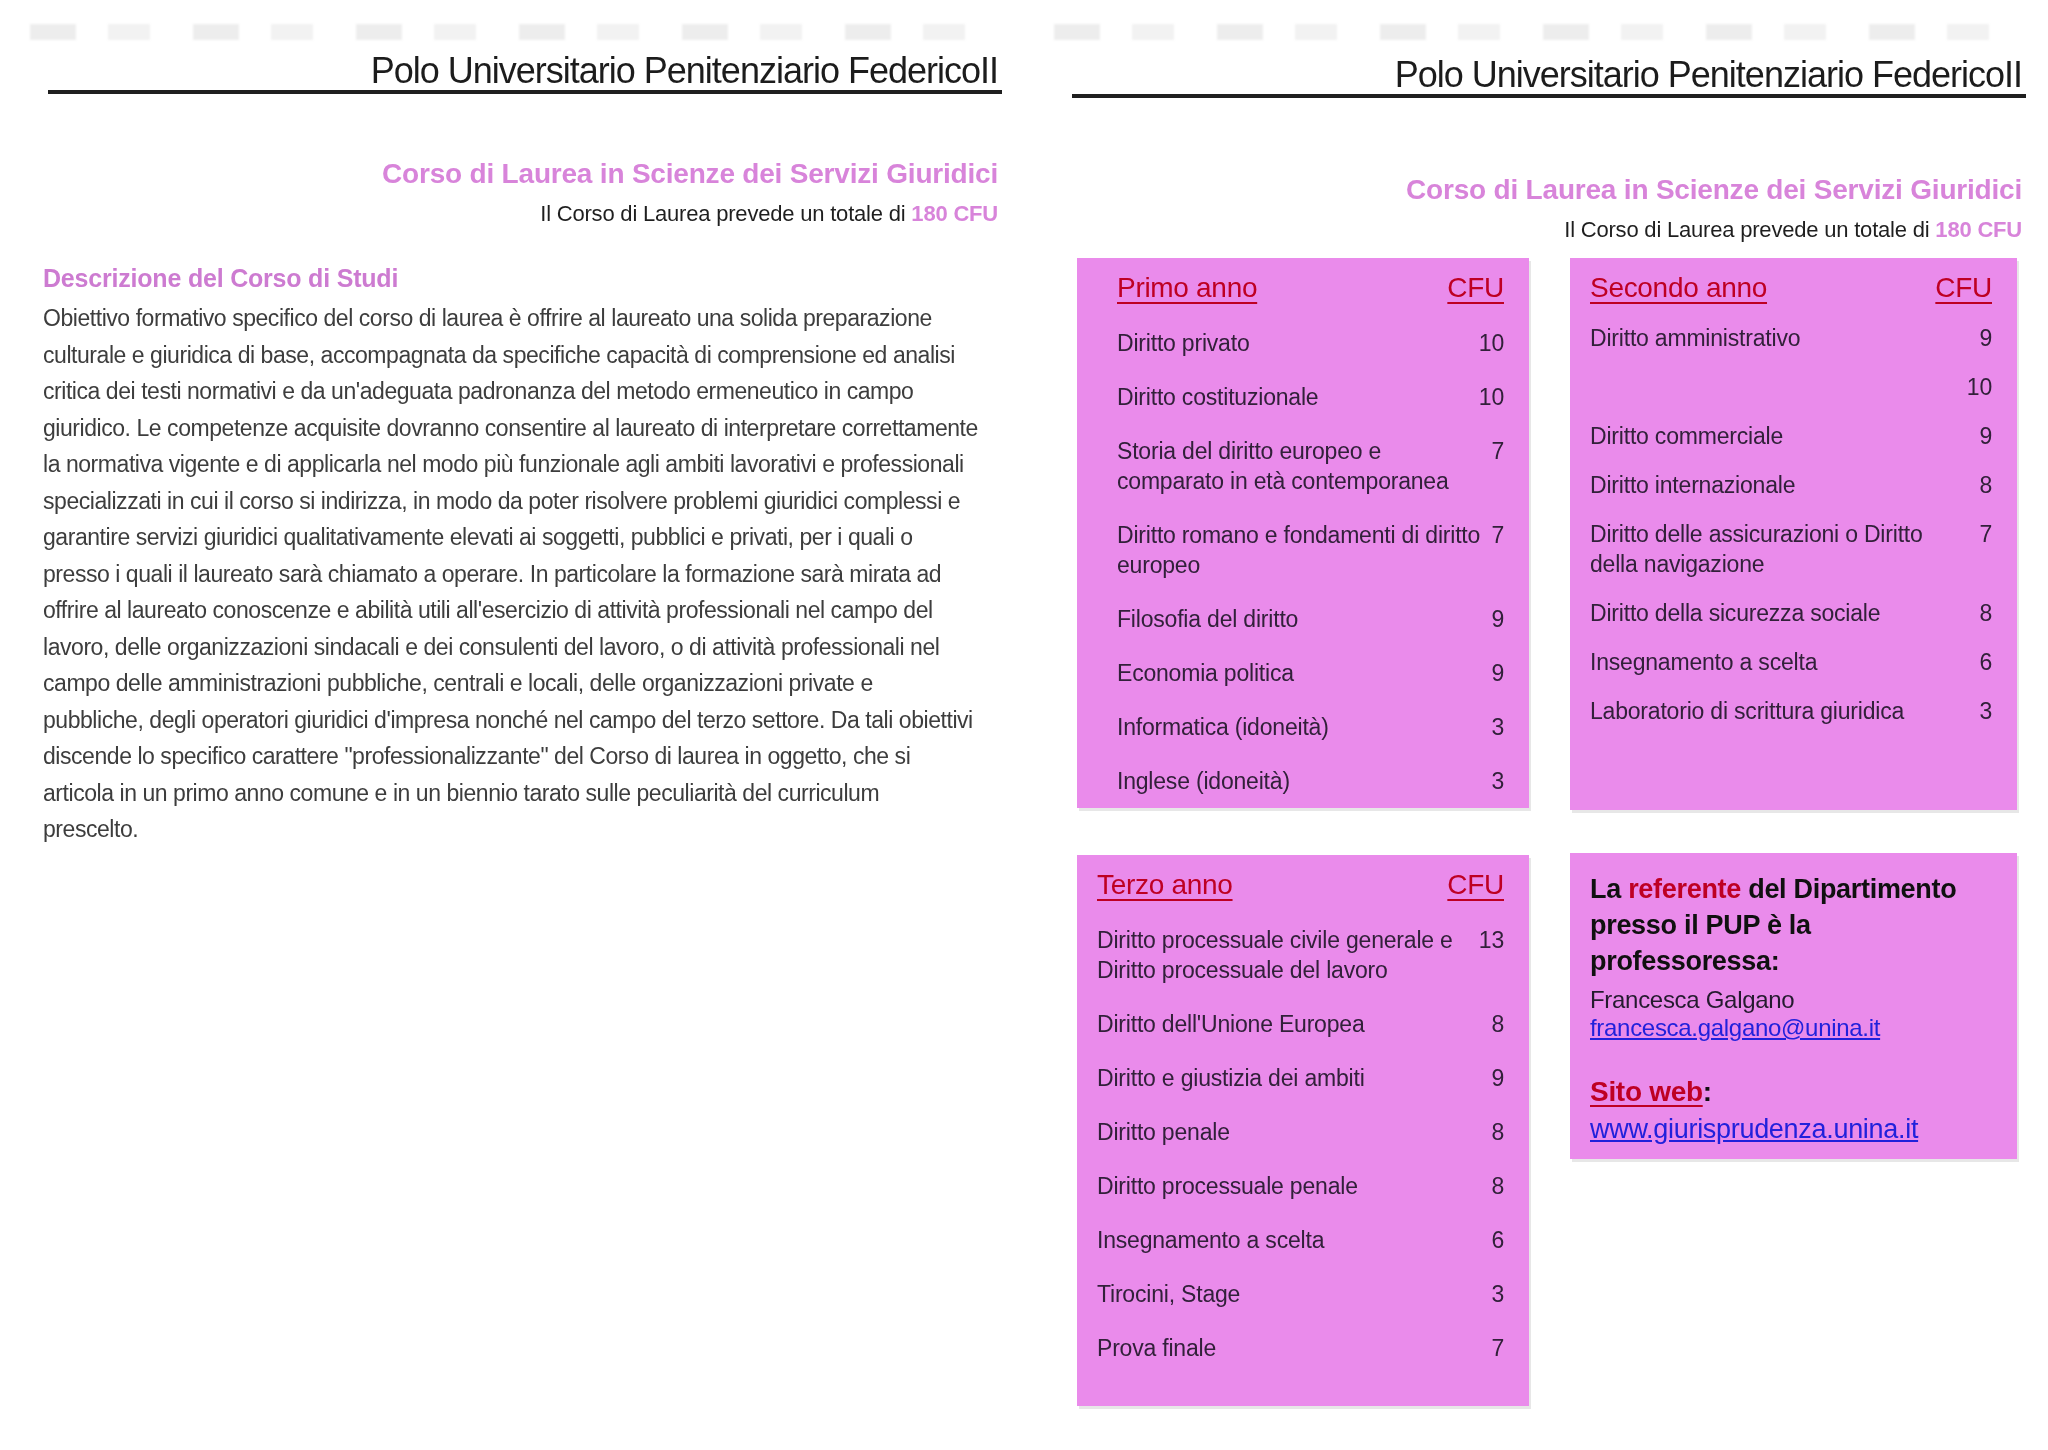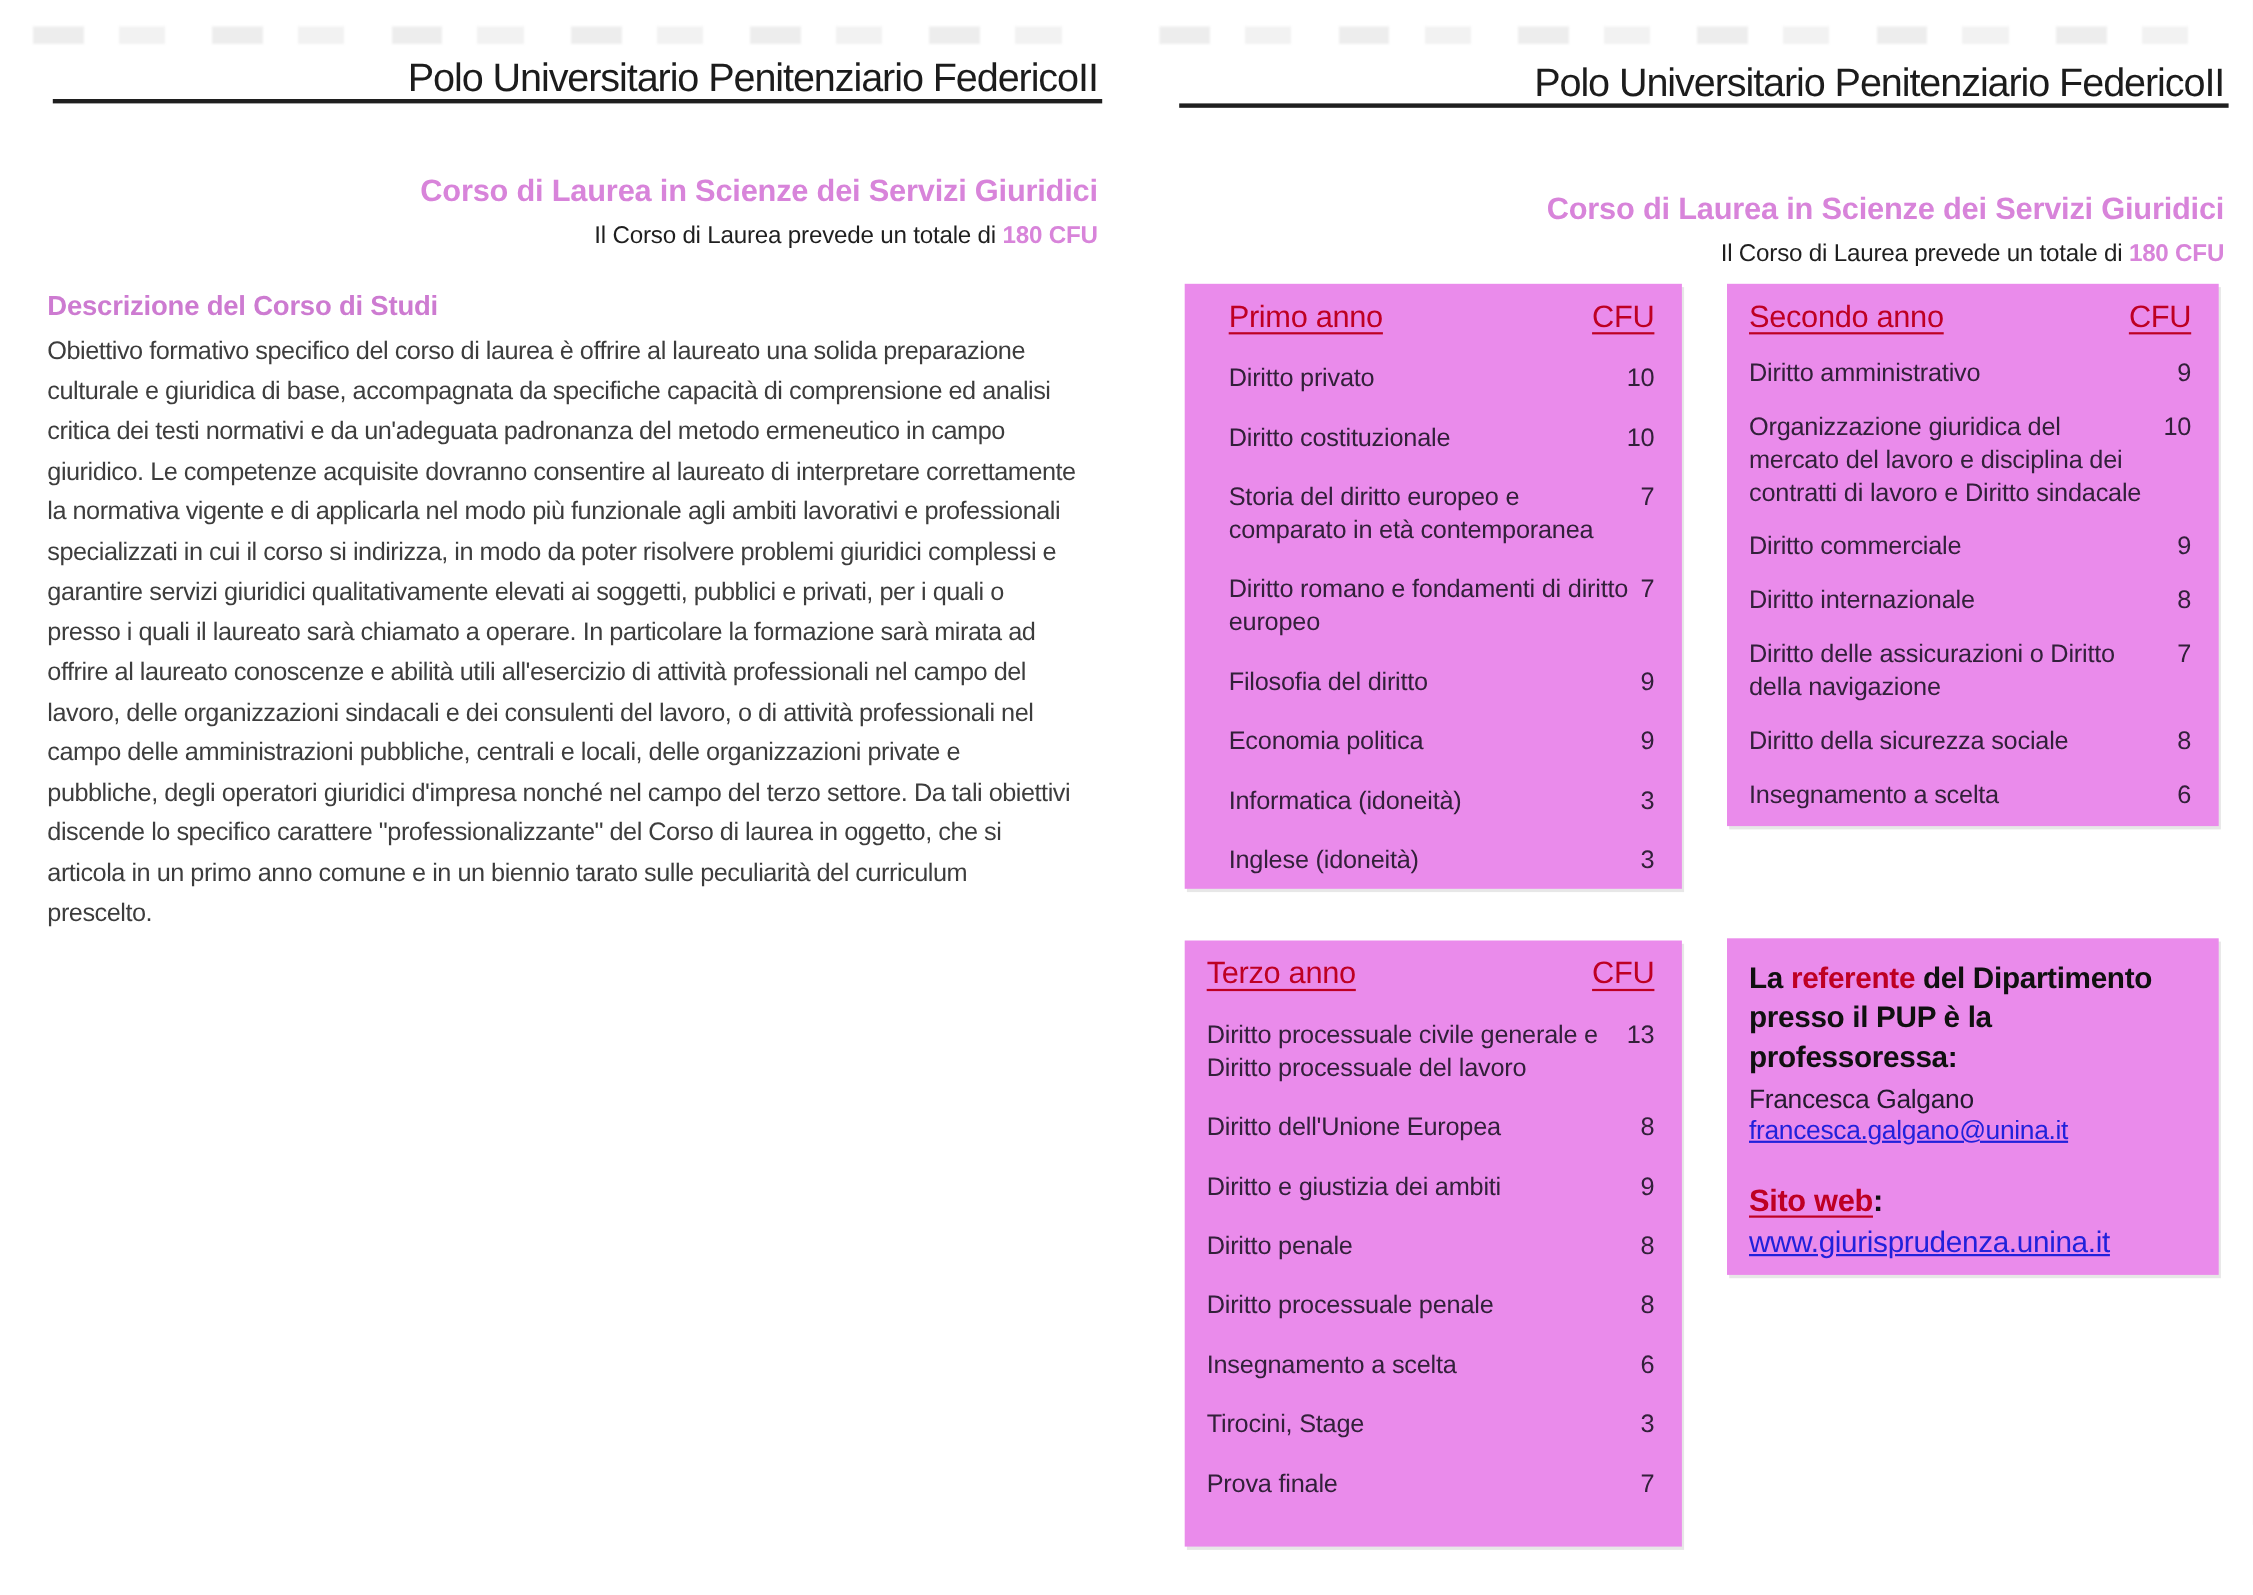--- a/index.html
+++ b/index.html
@@ -131,27 +131,27 @@
       <div class="trow"><span class="num">10</span><span class="lbl">Diritto privato</span></div>
       <div class="trow"><span class="num">10</span><span class="lbl">Diritto costituzionale</span></div>
       <div class="trow"><span class="num">7</span><span class="lbl">Storia del diritto europeo e comparato in età contemporanea</span></div>
       <div class="trow"><span class="num">7</span><span class="lbl">Diritto romano e fondamenti di diritto europeo</span></div>
       <div class="trow"><span class="num">9</span><span class="lbl">Filosofia del diritto</span></div>
       <div class="trow"><span class="num">9</span><span class="lbl">Economia politica</span></div>
       <div class="trow"><span class="num">3</span><span class="lbl">Informatica (idoneità)</span></div>
       <div class="trow"><span class="num">3</span><span class="lbl">Inglese (idoneità)</span></div>
     </div>
 
-    <div class="ptable t-secondo" style="left:546px;top:258px;width:447px;height:493px;">
+    <div class="ptable t-secondo" style="left:546px;top:258px;width:447px;height:552px;">
       <div class="thead">
         <span class="tname">Secondo anno</span>
         <span class="tcfu">CFU</span>
       </div>
       <div class="trow"><span class="num">9</span><span class="lbl">Diritto amministrativo</span></div>
-      <div class="trow"><span class="num">10</span><span class="lbl">Organizzazione giuridica del mercato del lavoro e disciplina dei contratti di lavoro e Diritto sindacale</span></div>
+      <div class="trow"><span class="num">10</span></div>
       <div class="trow"><span class="num">9</span><span class="lbl">Diritto commerciale</span></div>
       <div class="trow"><span class="num">8</span><span class="lbl">Diritto internazionale</span></div>
       <div class="trow"><span class="num">7</span><span class="lbl">Diritto delle assicurazioni o Diritto della navigazione</span></div>
       <div class="trow"><span class="num">8</span><span class="lbl">Diritto della sicurezza sociale</span></div>
       <div class="trow"><span class="num">6</span><span class="lbl">Insegnamento a scelta</span></div>
       <div class="trow"><span class="num">3</span><span class="lbl">Laboratorio di scrittura giuridica</span></div>
     </div>
 
     <div class="ptable t-terzo" style="left:53px;top:855px;width:452px;height:551px;">
       <div class="thead">

